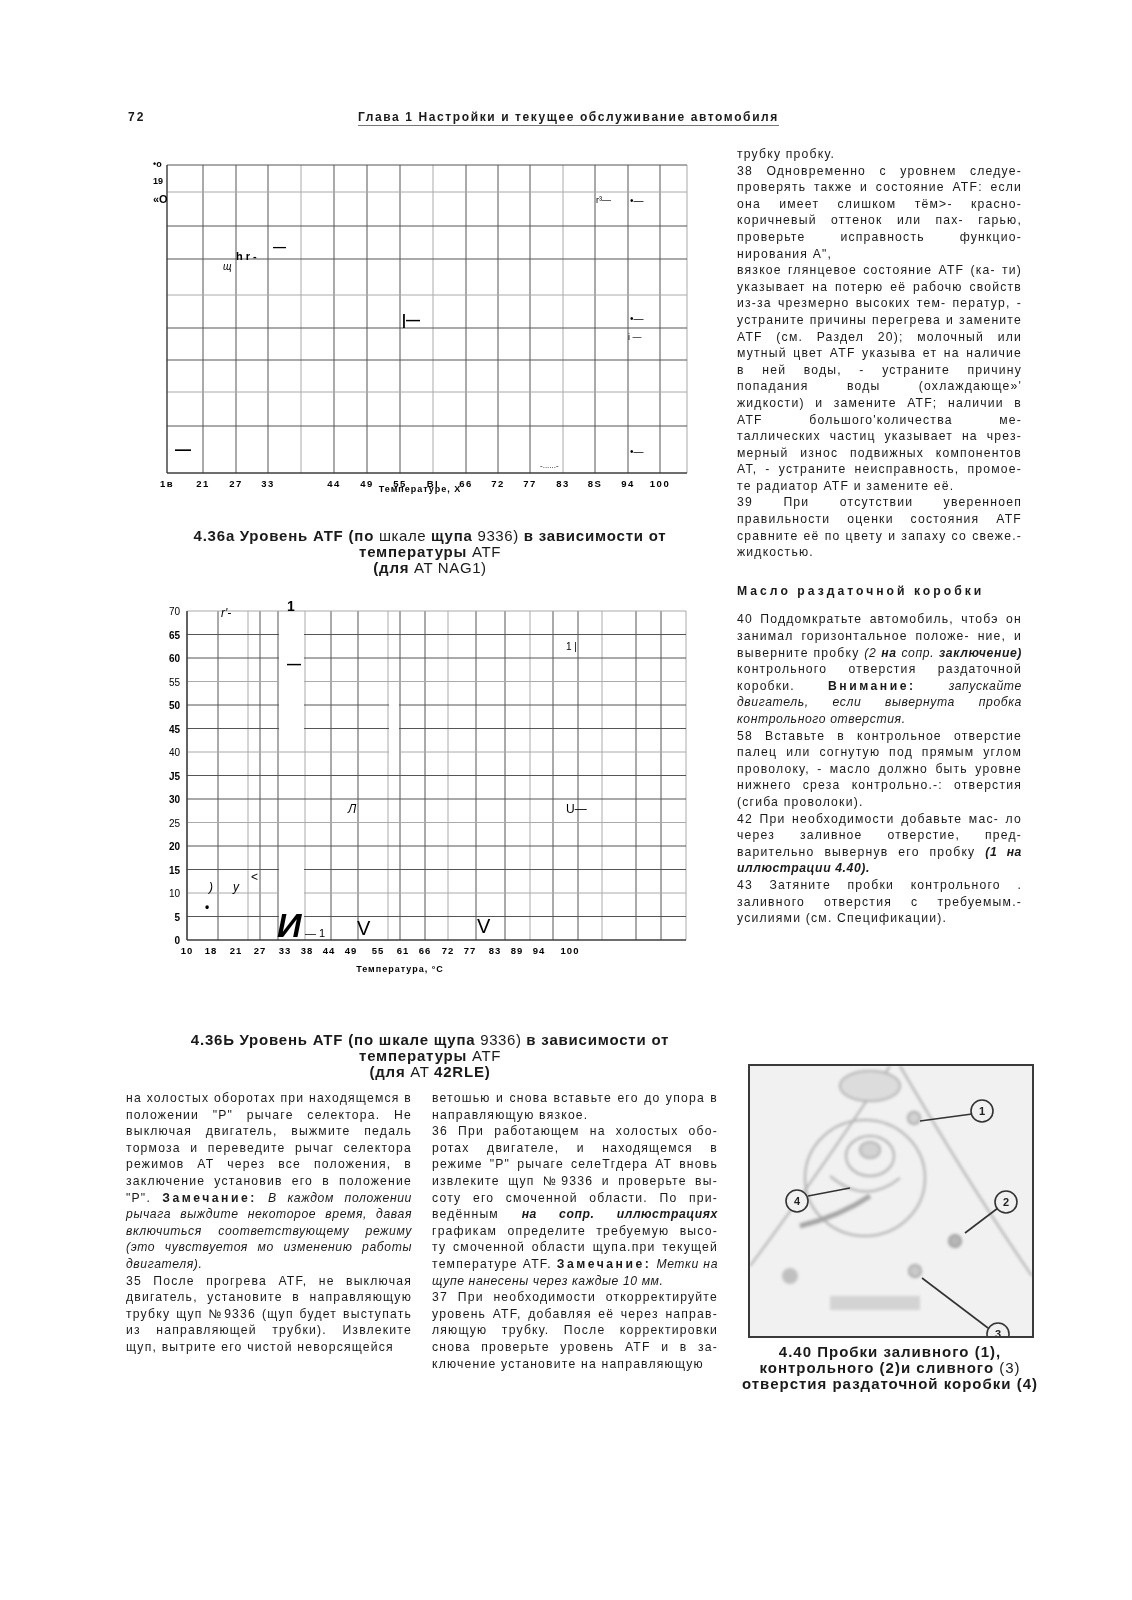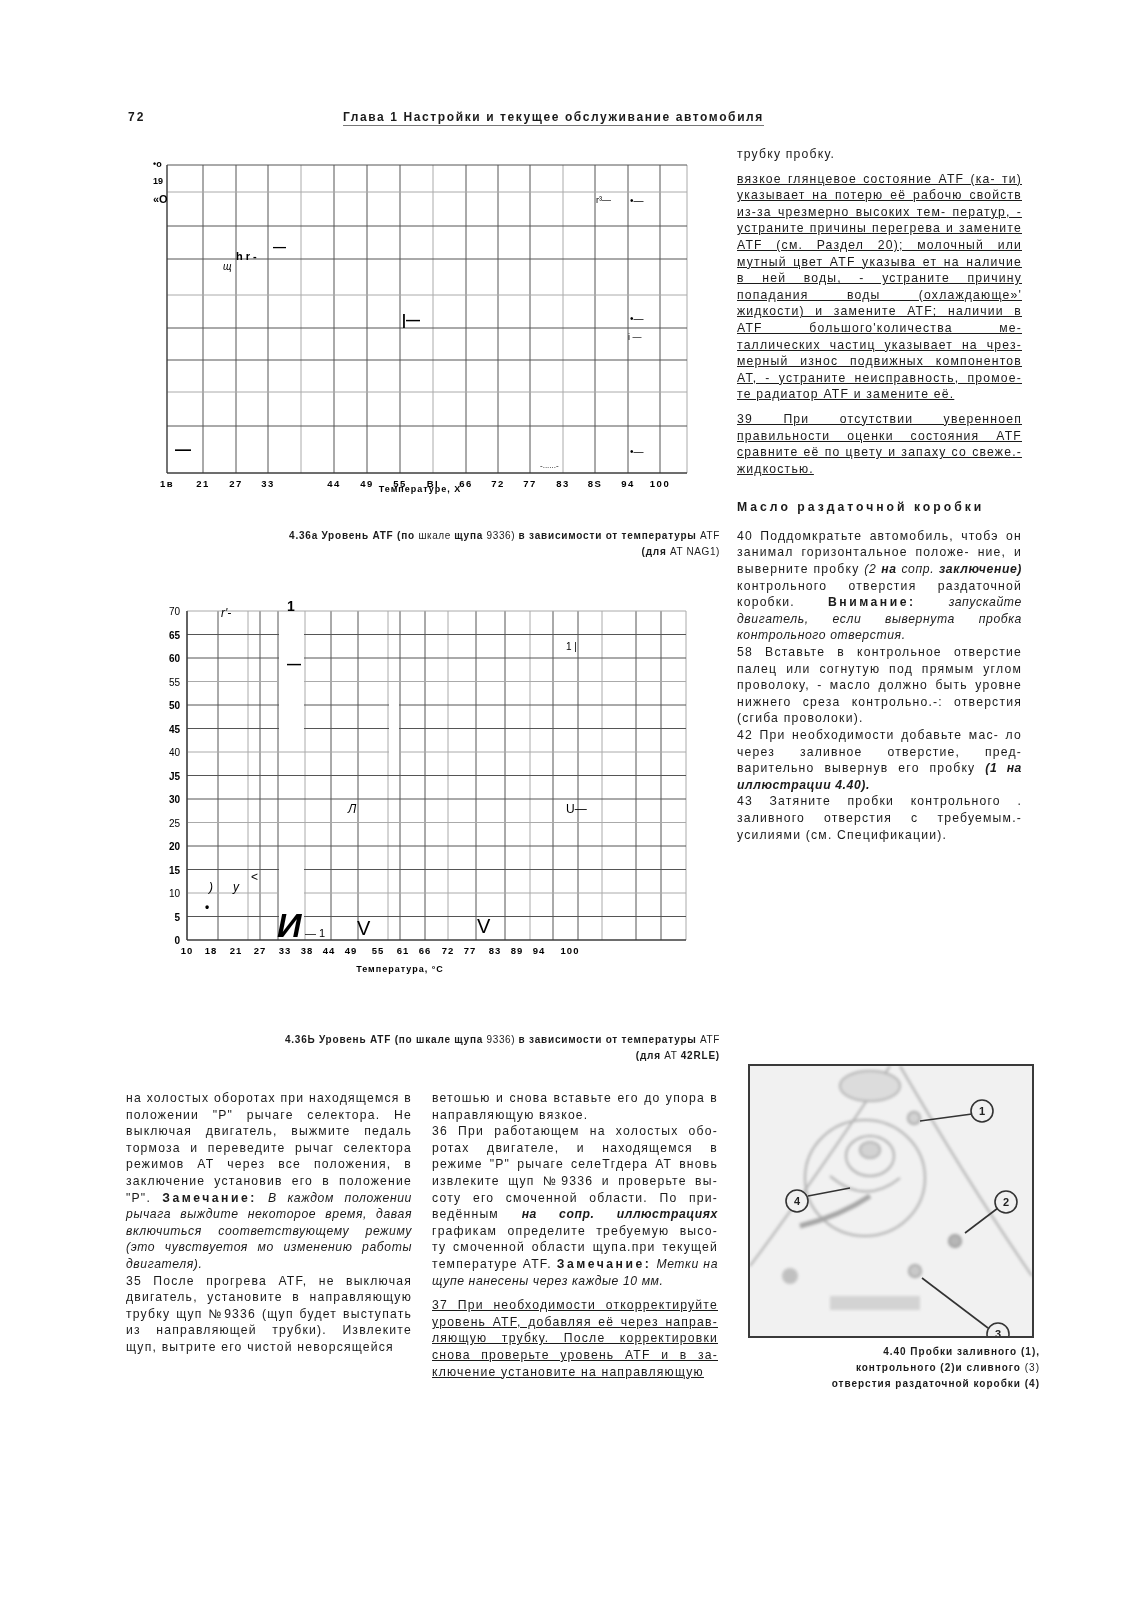--- a/index.html
+++ b/index.html
@@ -1,28 +1,28 @@
 <!DOCTYPE html>
 <html><head>
 <meta charset="utf-8">
 <style>
   html, body { margin: 0; padding: 0; background: #ffffff; }
   body { width: 1132px; height: 1600px; position: relative; overflow: hidden;
          font-family: "Liberation Sans", sans-serif; color: #1a1a1a; }
   .abs { position: absolute; }
   .pagenum { left: 128px; top: 110px; font-weight: bold; font-size: 12px; letter-spacing: 2px; }
-  .runhead { left: 343px; top: 110px; font-weight: bold; font-size: 12px; letter-spacing: 1.6px;
+  .runhead { left: 358px; top: 110px; font-weight: bold; font-size: 12px; letter-spacing: 1.6px;
              border-bottom: 1px solid #777; padding-bottom: 1px; }
   .col { font-size: 12.2px; line-height: 16.6px; letter-spacing: 1.2px; text-align: justify; }
   .col p { margin: 0; }
-  .col p.gap { margin-top: 8px; text-decoration: underline; }
+  .col p.gap { margin-top: 0; }
   .col b.sp { letter-spacing: 2.5px; }
   .col i { font-style: italic; letter-spacing: 0.6px; }
   .heading { font-weight: bold; font-size: 12.2px; letter-spacing: 3px; }
-  .caption { font-size: 10px; line-height: 16px; text-align: right; letter-spacing: 0.6px; }
+  .caption { font-size: 15px; line-height: 16px; text-align: center; letter-spacing: 0.6px; }
   .caption b { letter-spacing: 0.8px; }
   svg text { font-family: "Liberation Sans", sans-serif; }
   .photo-frame { border: 2px solid #3a3a3a; background: #f1f1f1; }
 </style>
 </head>
 <body>
 
 <div class="abs pagenum">72</div>
 <div class="abs runhead">Глава 1 Настройки и текущее обслуживание автомобиля</div>
 
@@ -205,20 +205,21 @@
   </div>
   <div>
     <b>(для</b>
     <span>AT</span>
     <b>42RLE)</b>
   </div>
 </div>
 
 <div class="abs col" style="left:737px; top:146px; width:285px;">
   <p>трубку пробку.</p>
+  <p>38 Одновременно с уровнем следуе- проверять также и состояние ATF: если она имеет слишком тём&gt;- красно-коричневый оттенок или пах- гарью, проверьте исправность функцио- нирования А",</p>
   <p class="gap">вязкое глянцевое состояние ATF (ка- ти) указывает на потерю её рабочю свойств из-за чрезмерно высоких тем- ператур, - устраните причины перегрева и замените ATF (см. Раздел 20); молочный или мутный цвет ATF указыва ет на наличие в ней воды, - устраните причину попадания воды (охлаждающе»' жидкости) и замените ATF; наличии в ATF большого'количества ме- таллических частиц указывает на чрез- мерный износ подвижных компонентов АТ, - устраните неисправность, промое- те радиатор ATF и замените её.</p>
   <p class="gap">39 При отсутствии увереннoeп правильности оценки состояния ATF сравните её по цвету и запаху со свеже.- жидкостью.</p>
   <p class="heading" style="margin-top:22px; margin-bottom:12px;">Масло раздаточной коробки</p>
   <p>
     <span>40 Поддомкратьте автомобиль, чтобэ он занимал горизонтальное положе- ние, и выверните пробку</span>
     <i>(2</i>
     <b><i>на</i></b>
     <i>сопр.</i>
     <b><i>заключение)</i></b>
     <span>контрольного отверстия раздаточной коробки.</span>

